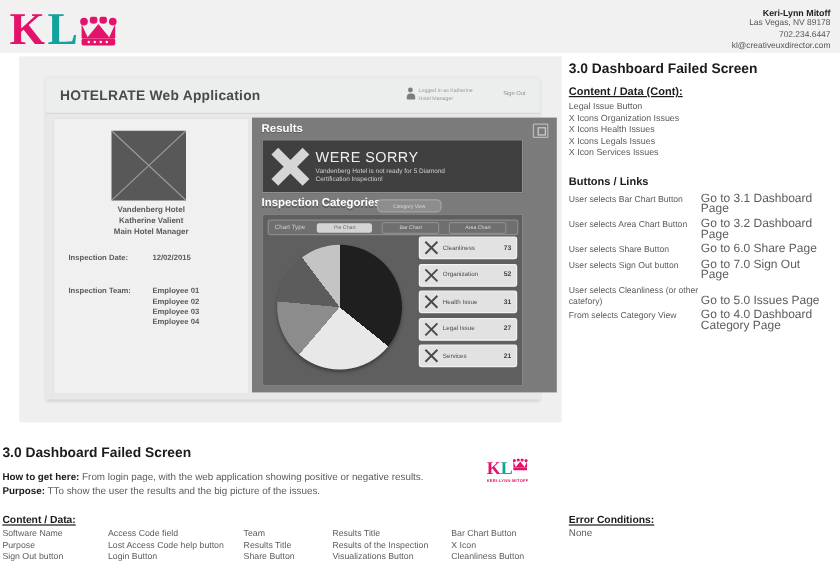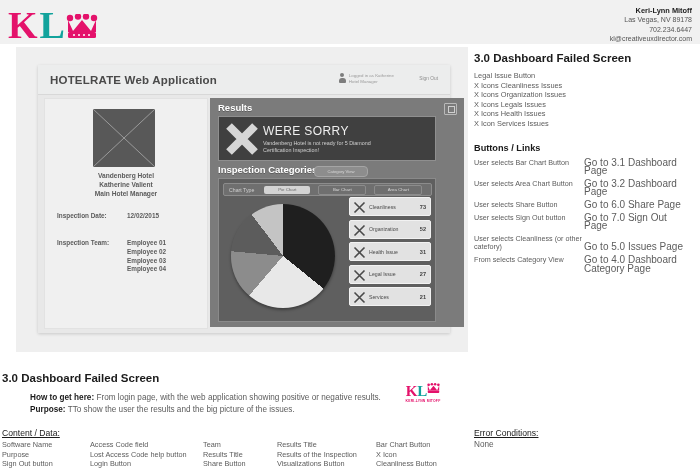--- a/index.html
+++ b/index.html
@@ -172,22 +172,22 @@
   .ifthen-head{display:flex;font-size:8.6px;font-weight:bold;color:#1b1b1b;margin-bottom:6px;}
   .col-if{width:110px;}
   .ift-row{display:flex;margin-bottom:4px;}
   .ift-if{width:110px;font-size:7.2px;line-height:8.6px;color:#5c5c5c;}
   .ift-then{width:108px;font-size:10px;line-height:8.6px;color:#5c5c5c;align-self:flex-end;}
 
   
   .bottom{position:absolute;left:0;top:372px;width:700px;}
   .b-title{position:absolute;left:2px;top:0;font-size:11.5px;font-weight:bold;color:#1b1b1b;}
   .b-line{position:absolute;left:2px;font-size:8.2px;line-height:11px;color:#5c5c5c;}
-  .b-line b{color:#1b1b1b;margin-left:28px;}
-  .b-h2{position:absolute;font-size:8.6px;font-weight:normal;color:#1b1b1b;text-decoration:underline;}
+  .b-line b{color:#1b1b1b;}
+  .b-h2{position:absolute;font-size:8.6px;font-weight:bold;color:#1b1b1b;text-decoration:underline;}
   .b-col{position:absolute;font-size:7.3px;line-height:9.6px;color:#5c5c5c;}
   .b-none{position:absolute;font-size:8.2px;color:#5c5c5c;}
 </style>
 </head>
 <body>
 
 <div class="page-header">
   <div class="logo">
     <span class="letter k">K</span>
     <span class="letter l">L</span>
@@ -346,26 +346,26 @@
             <rect x="2" y="18" width="28" height="6" rx="1.5" fill="#e4126b"></rect>
           </svg>
       </span>
     </span>
     <span class="wm-sub">KERI-LYNN MITOFF</span>
   </div>
 </div>
 
 <div class="spec-col">
   <div class="spec-h1">3.0 Dashboard Failed Screen</div>
+  <div class="spec-h2">Content / Data (Cont):</div>
   <div class="spec-list">
     <div>Legal Issue Button</div>
-    <div>X Icons Cleanliness Issues</div>
     <div>X Icons Organization Issues</div>
+    <div>X Icons Health Issues</div>
     <div>X Icons Legals Issues</div>
-    <div>X Icons Health Issues</div>
     <div>X Icon Services Issues</div>
   </div>
 
   <div class="spec-h2 plain" style="margin-top:14px;">Buttons / Links</div>
 
   <div class="ifthen">
     <div class="ift-row">
       <span class="ift-if">User selects Bar Chart Button</span>
       <span class="ift-then">Go to 3.1 Dashboard Page</span>
     </div>

